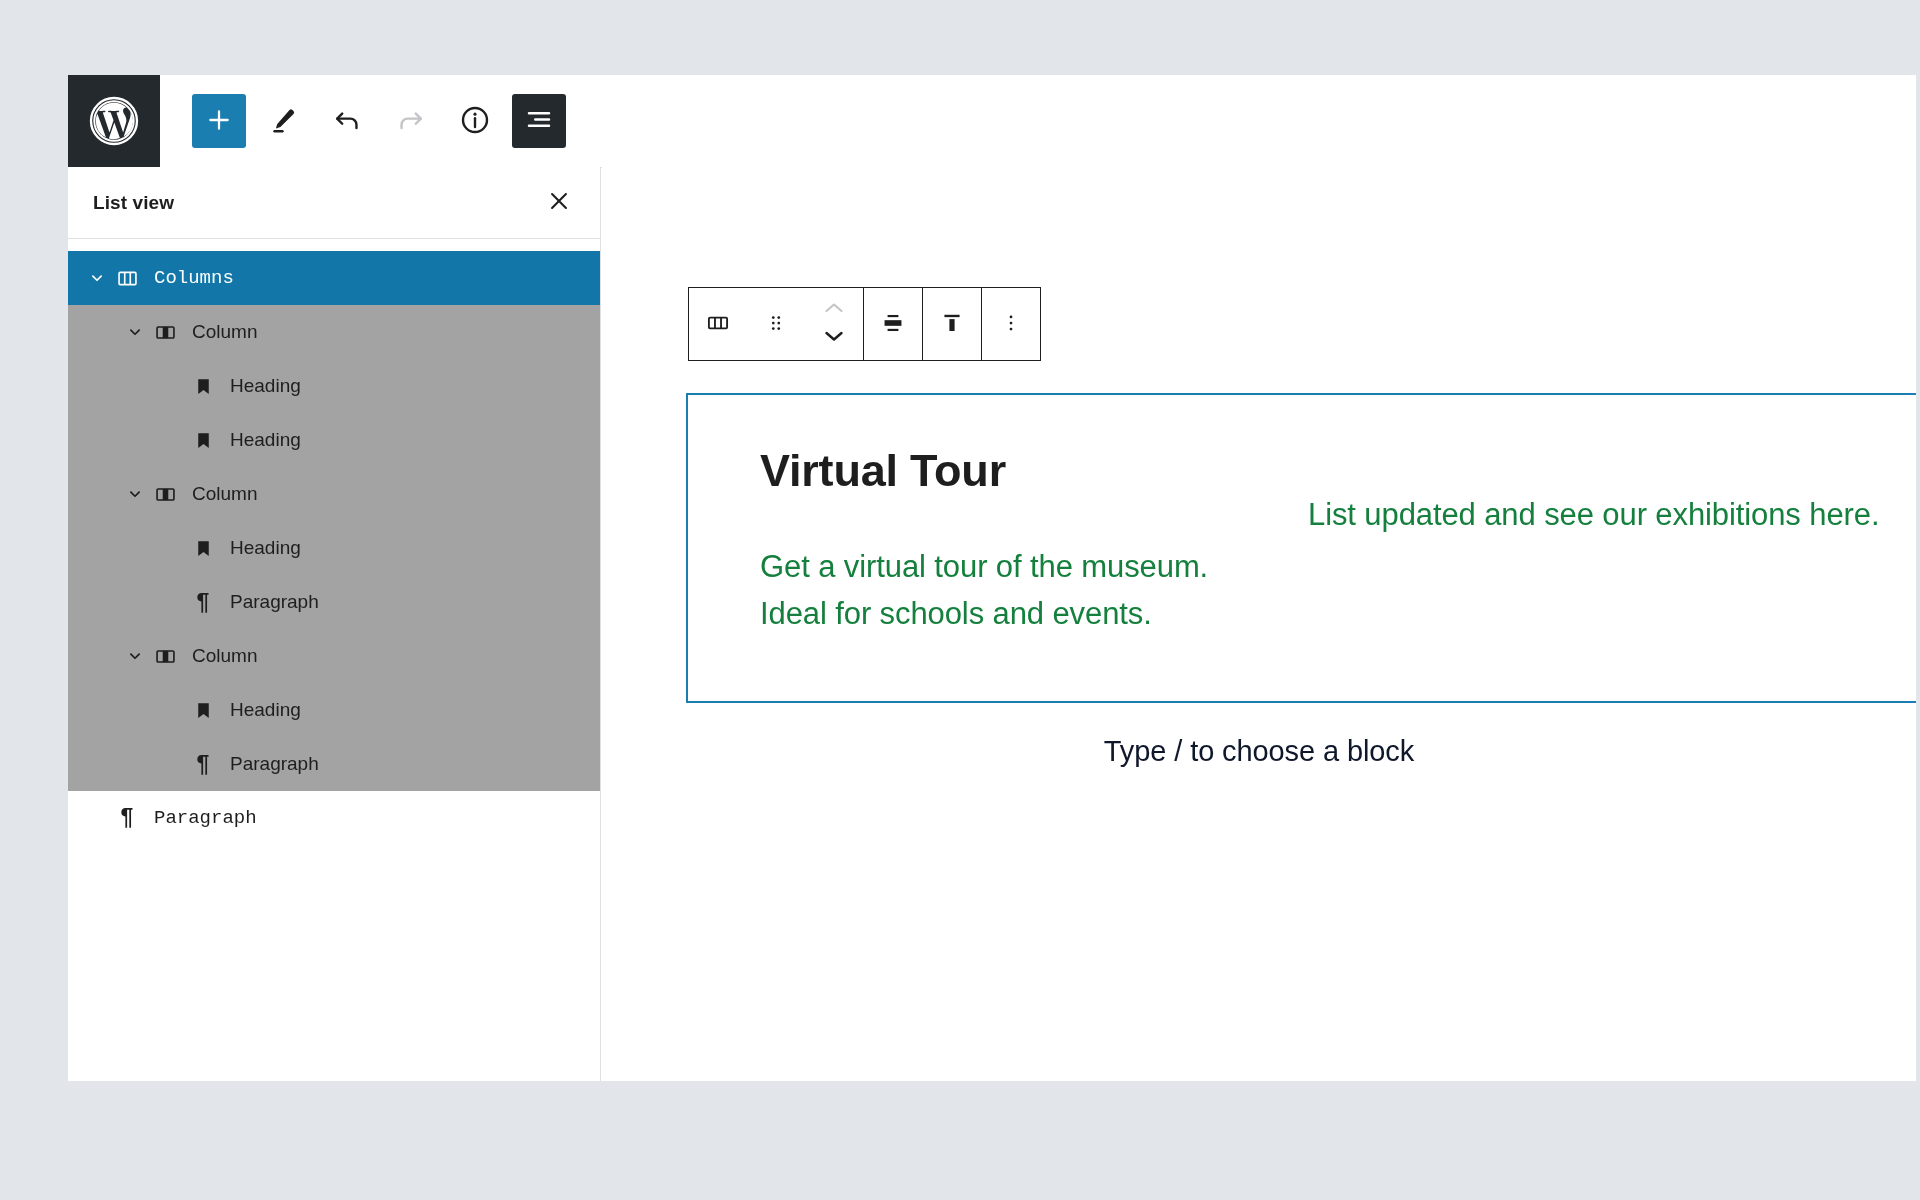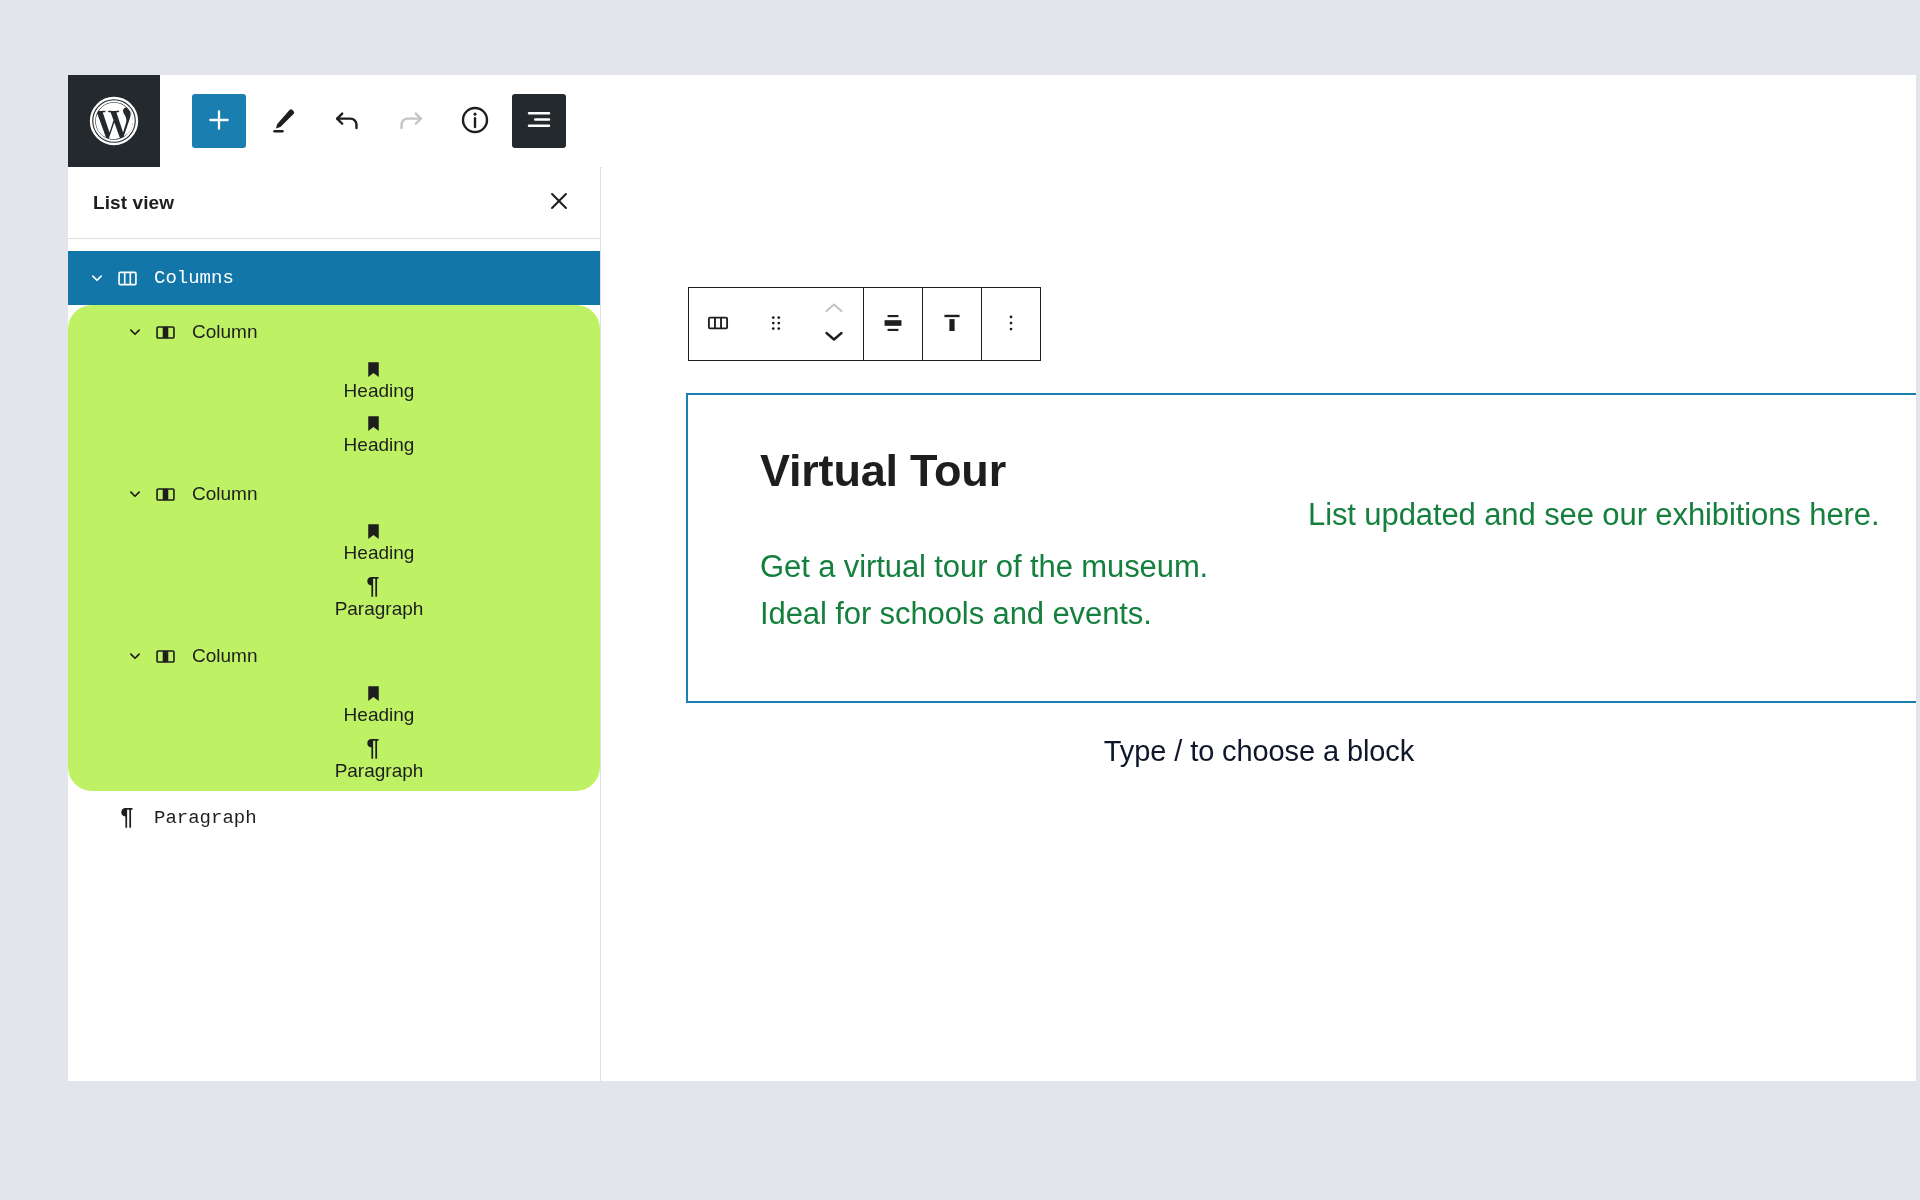--- a/index.html
+++ b/index.html
@@ -117,22 +117,21 @@
     display: flex;
     align-items: center;
     justify-content: center;
     padding: 0;
   }
 
   .tree {
     padding-top: 12px;
   }
   .tree-group-highlight {
-    background: #bef264;
-    border-radius: 24px;
+    background: #a3a3a3;
   }
 
   .tree-row {
     display: flex;
     align-items: center;
     height: 54px;
     font-size: 19px;
     color: #1e1e1e;
     cursor: pointer;
     box-sizing: border-box;
@@ -160,21 +159,21 @@
     align-items: center;
     justify-content: center;
     flex: 0 0 auto;
     margin-right: 12px;
   }
 
   .tree-label { white-space: nowrap; }
 
   .ind-0 { padding-left: 14px; font-family: Liberation Mono, monospace; }
   .ind-1 { padding-left: 52px; }
-  .ind-2 { padding-left: 90px; flex-direction: column; }
+  .ind-2 { padding-left: 90px; }
 
   .pilcrow {
     font-size: 23px;
     font-weight: bold;
     line-height: 1;
     color: #1e1e1e;
   }
 
   
   .canvas {

